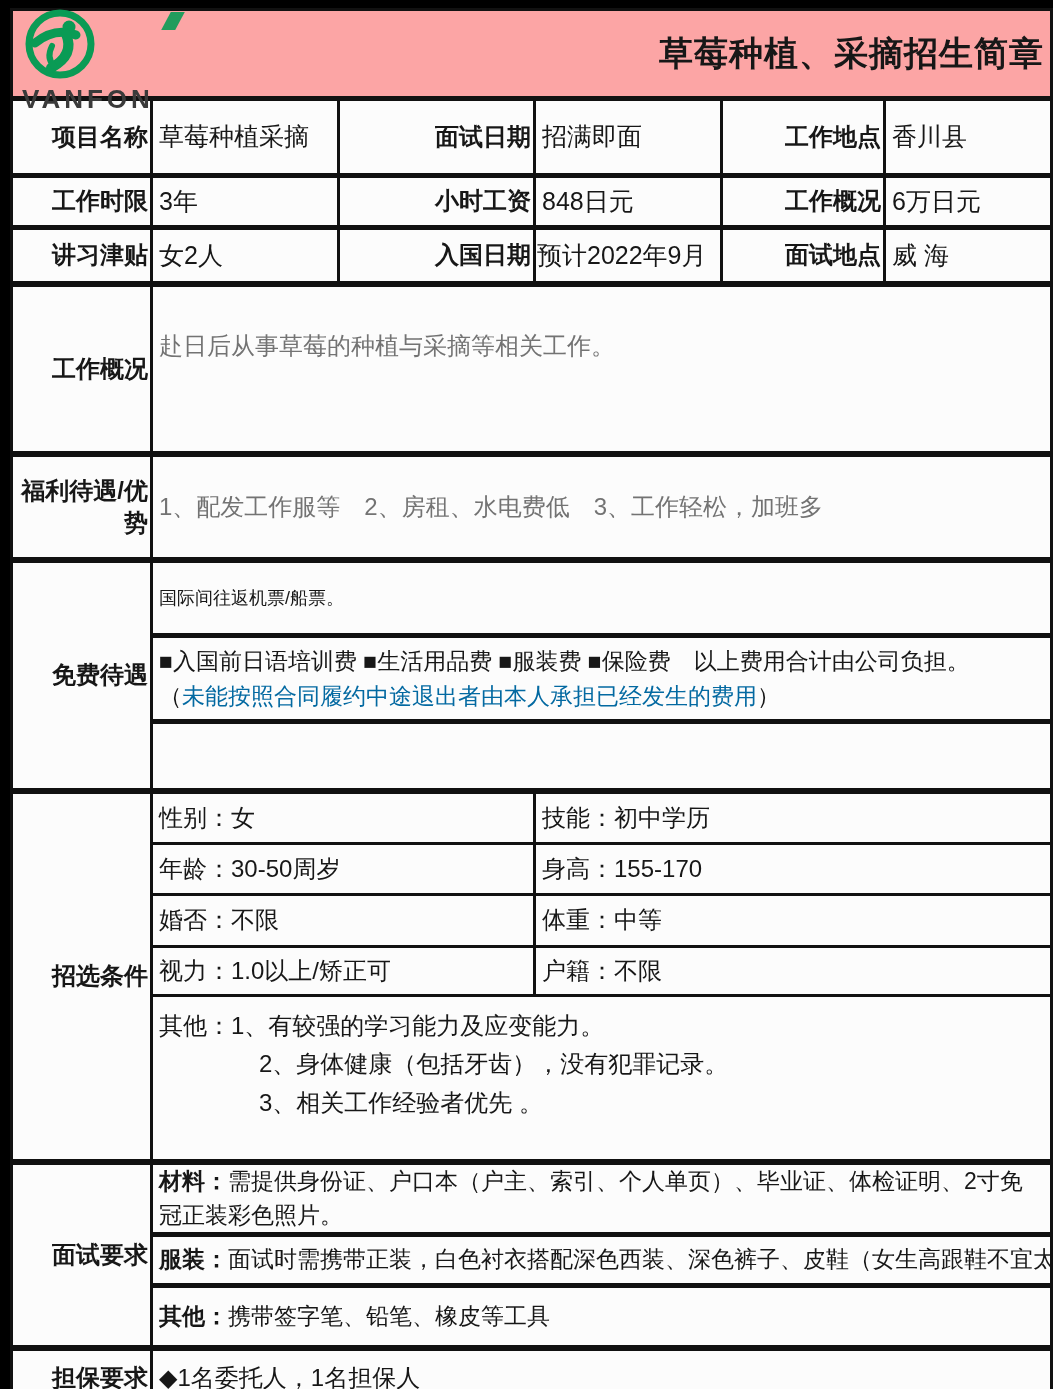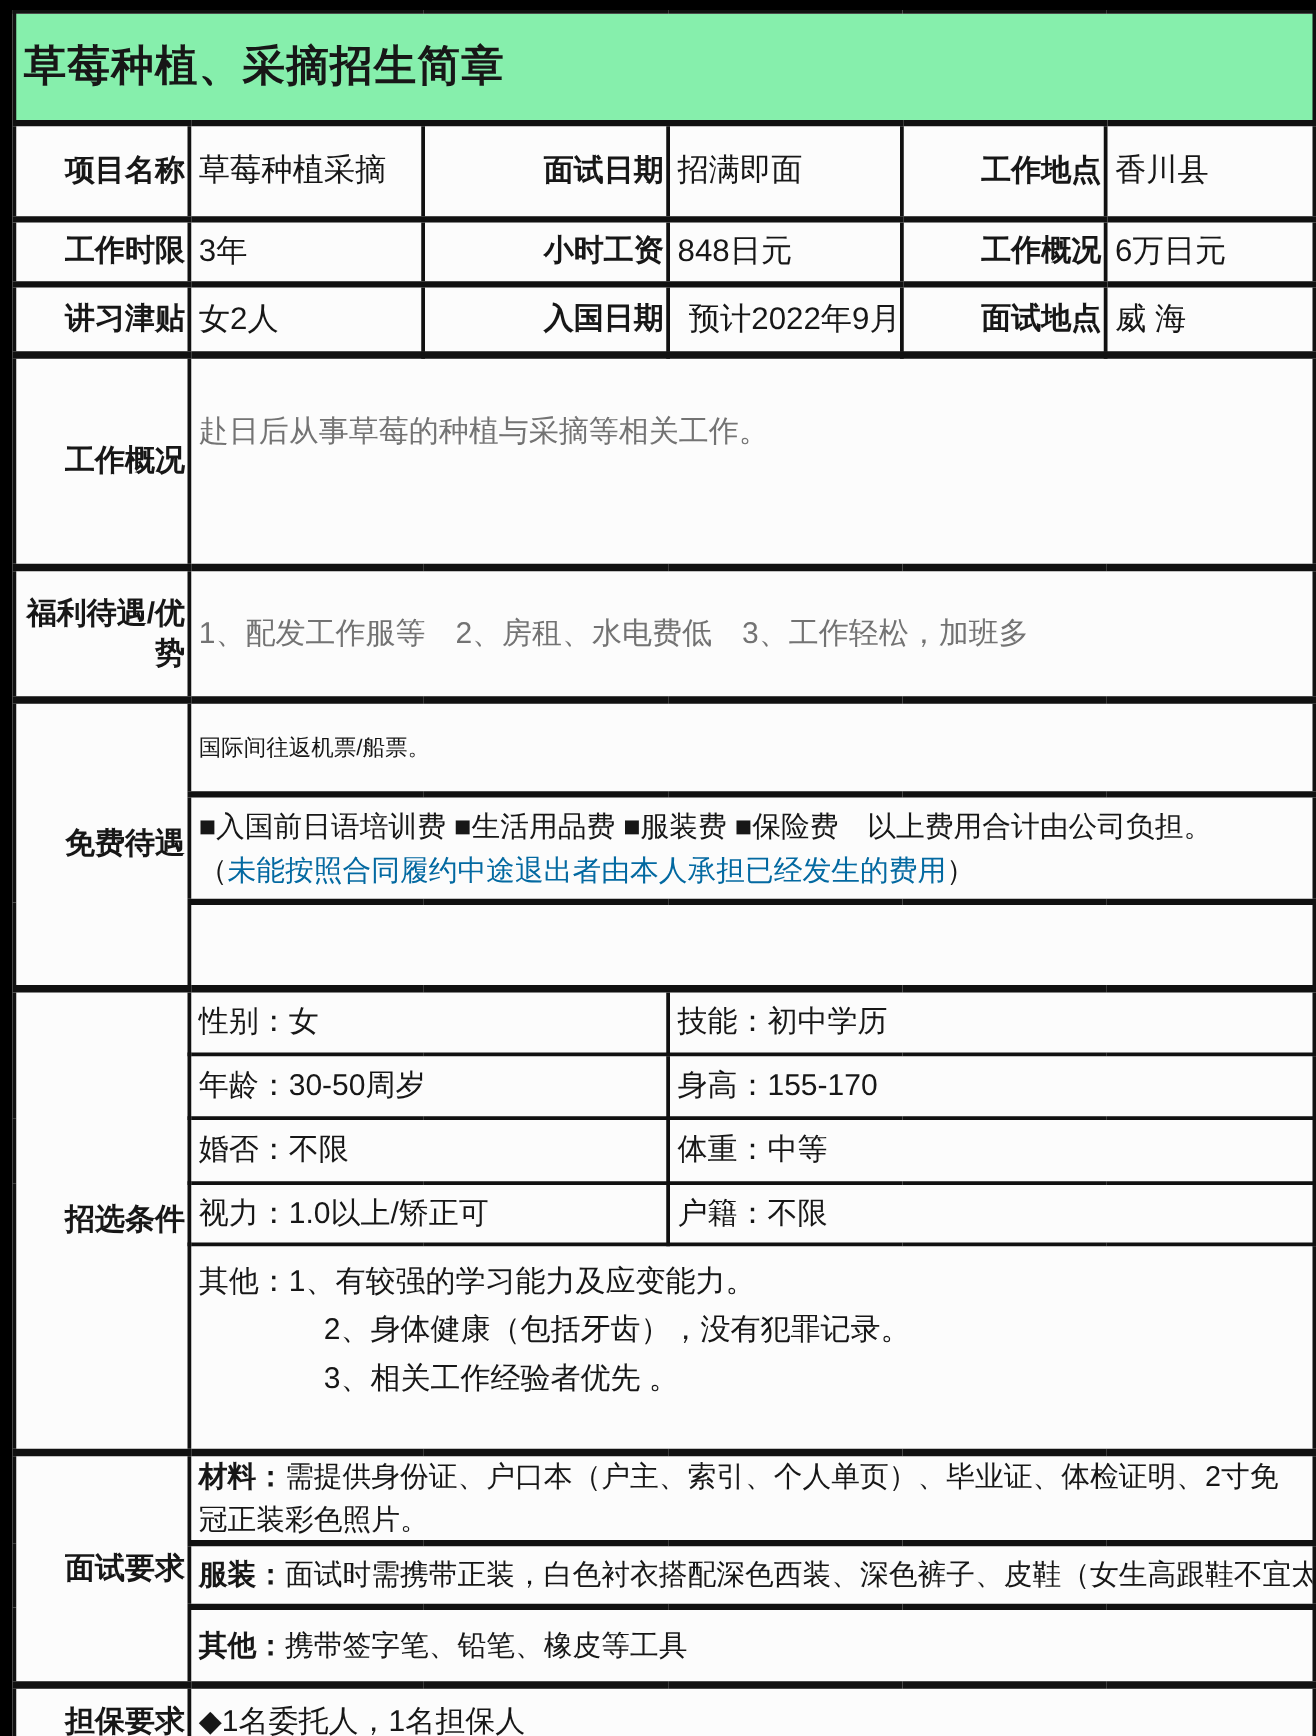--- a/index.html
+++ b/index.html
@@ -7,39 +7,50 @@
   .sheet{position:relative;width:1040px;min-height:1372px;background:#000;
          padding:8px 3px 9px 10px;}
   table.doc{border-collapse:collapse;table-layout:fixed;width:1040px;background:#fbfbfb;}
   td{border:3px solid #111;background:#fcfcfc;padding:0 6px;vertical-align:middle;
      font-size:24px;line-height:1.35;overflow:hidden;}
   tr.tt td{border-top-width:6px;}
   tr.tm td{border-top-width:5px;}
   td.lbl{font-weight:700;text-align:right;font-size:24px;padding:0 2px;}
   td.val{text-align:left;font-size:25px;}
   td.txt{text-align:left;}
-  td.hdr{border:none;background:#86efac;text-align:left;}
+  td.hdr{border:none;background:#fca5a5;text-align:right;}
   .title{font-size:34px;font-weight:900;letter-spacing:1px;}
   .blue{color:#737373;}
   .red{color:#0369a1;}
   .nowrap{white-space:nowrap;overflow:hidden;}
   .indent{padding-left:100px;}
   .boldlead{font-weight:700;}
   
   .logo{position:absolute;left:22px;top:8px;width:160px;text-align:left;z-index:5;}
   .brand{display:block;margin-top:-4px;font-size:26px;font-weight:800;color:#3a3a3a;
          letter-spacing:4px;position:relative;}
   .brand-accent{position:absolute;right:2px;top:4px;width:14px;height:18px;
                 background:#0a9b55;transform:skewX(-28deg);opacity:.9;}
 </style>
 </head>
 <body>
 
 <div class="sheet">
 
+  <div class="logo">
+    <svg width="76" height="76" viewBox="0 0 76 76">
+      <circle cx="38" cy="36" r="31" fill="none" stroke="#0a9b55" stroke-width="7"></circle>
+      <circle cx="47" cy="19" r="6.5" fill="#0a9b55"></circle>
+      <path d="M13 35 Q33 19 54 27" fill="none" stroke="#0a9b55" stroke-width="9" stroke-linecap="round"></path>
+      <path d="M44 26 Q53 47 29 60" fill="none" stroke="#0a9b55" stroke-width="10" stroke-linecap="round"></path>
+      <path d="M30 38 Q24 50 32 58" fill="none" stroke="#0a9b55" stroke-width="6" stroke-linecap="round"></path>
+    </svg>
+    <span class="brand">VANFON</span>
+    <span class="brand-accent"></span>
+  </div>
 
   <table class="doc">
     <colgroup>
       <col style="width:140px">
         <col style="width:187px">
         <col style="width:196px">
       <col style="width:187px">
         <col style="width:163px">
         <col style="width:167px">
     </colgroup>
@@ -64,21 +75,21 @@
       <td class="val">3年</td>
       <td class="lbl">小时工资</td>
       <td class="val">848日元</td>
       <td class="lbl">工作概况</td>
       <td class="val">6万日元</td>
     </tr>
     <tr class="tm">
       <td class="lbl" style="height:51px">讲习津贴</td>
       <td class="val">女2人</td>
       <td class="lbl">入国日期</td>
-      <td class="val nowrap" style="padding:0 15px">预计2022年9月</td>
+      <td class="val nowrap" style="padding:0 1px">预计2022年9月</td>
       <td class="lbl">面试地点</td>
       <td class="val">威 海</td>
     </tr>
 
     <tr class="tt">
       <td class="lbl" style="height:164px">工作概况</td>
       <td class="txt" colspan="5" style="vertical-align:middle;padding-bottom:45px;">
         <span class="blue">赴日后从事草莓的种植与采摘等相关工作。</span>
       </td>
     </tr>

